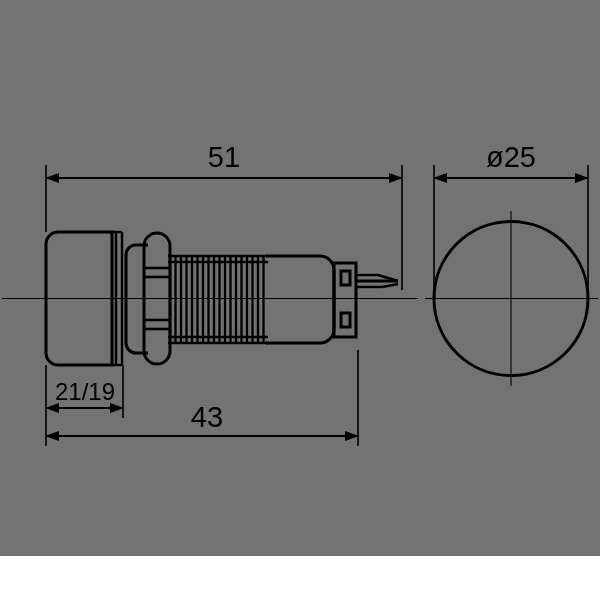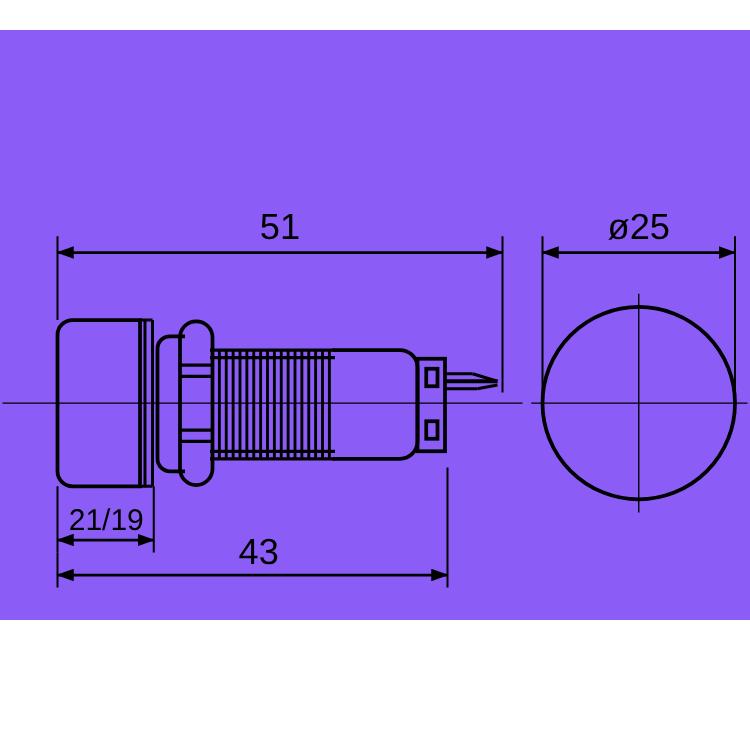--- a/index.html
+++ b/index.html
@@ -6,24 +6,23 @@
     margin: 0;
     padding: 0;
     background: #ffffff;
   }
   body {
     font-family: "Liberation Sans", sans-serif;
   }
   #drawing-sheet {
     position: relative;
     width: 600px;
-    height: 472px;
-    background: #8b5cf6;
+    height: 556px;
+    background: #737373;
     overflow: hidden;
-    margin-top: 24px;
   }
   #drawing-svg {
     display: block;
     width: 600px;
     height: 600px;
   }
   .dim-text {
     font-family: "Liberation Sans", sans-serif;
     font-size: 29px;
     fill: #000000;

